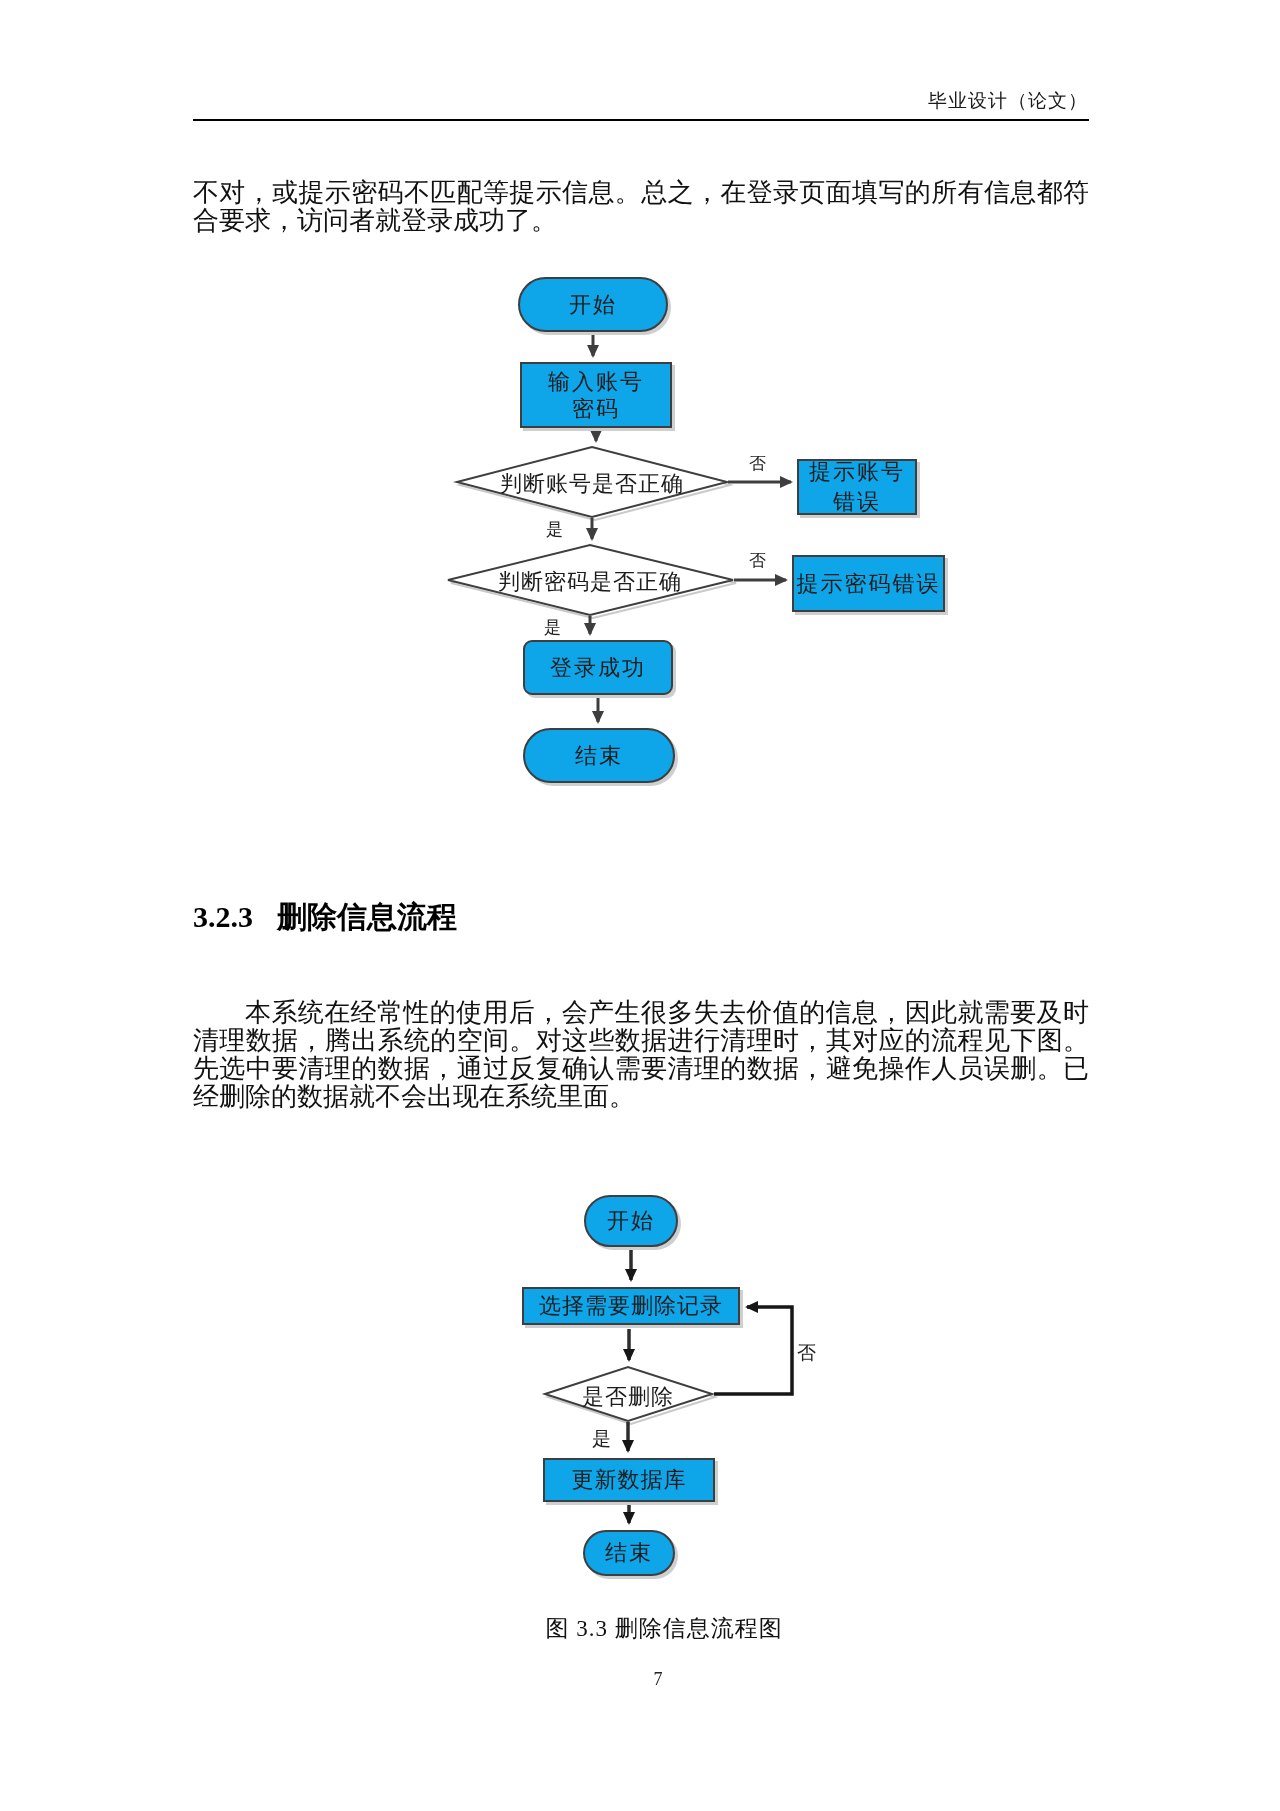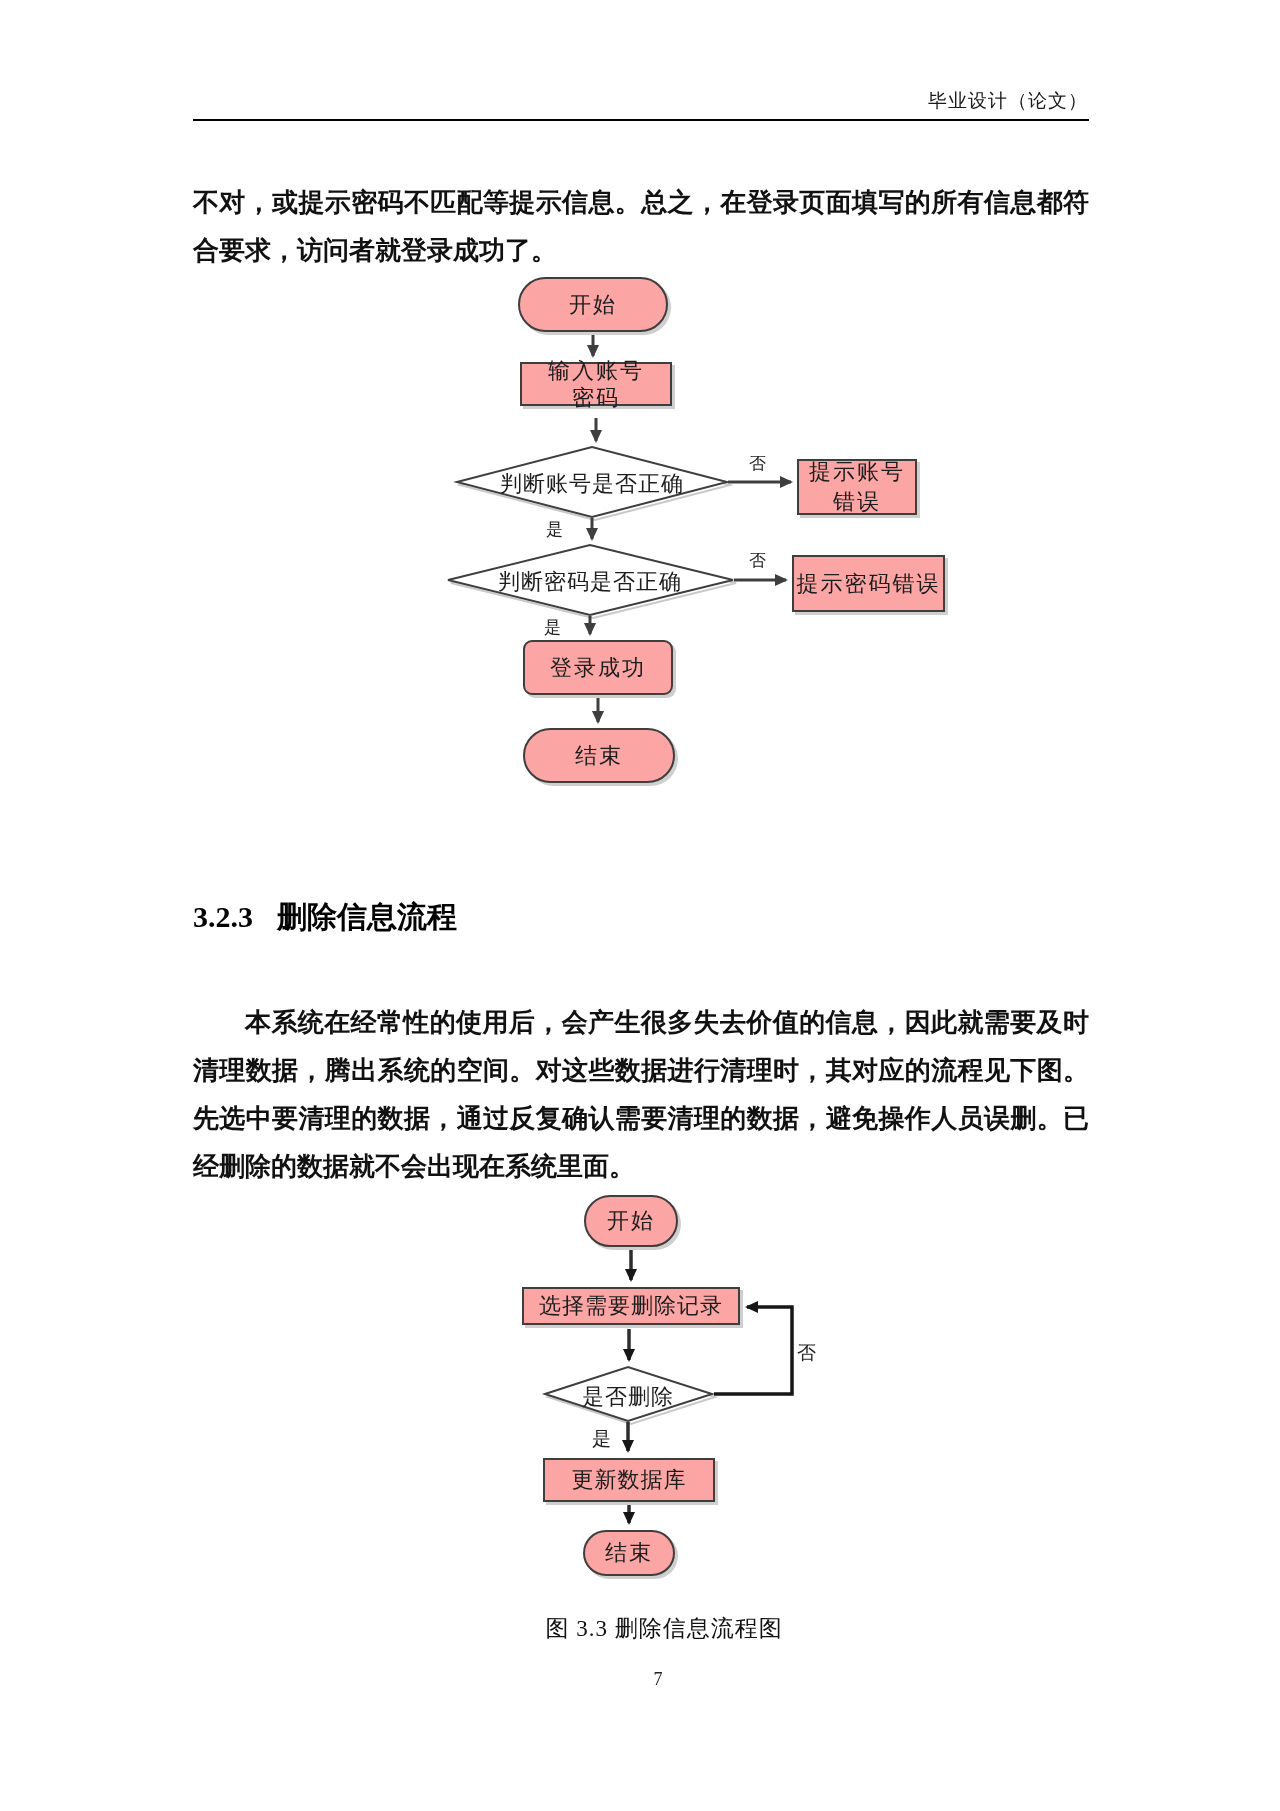--- a/index.html
+++ b/index.html
@@ -10,43 +10,43 @@
   }
   
   .hdr-title{
     position:absolute;top:88px;right:192px;font-size:19px;letter-spacing:1px;color:#1a1a1a;
   }
   .hdr-rule{
     position:absolute;left:193px;top:119px;width:896px;height:2px;background:#000;
   }
   
   .para{
-    position:absolute;left:193px;width:896px;font-size:26px;line-height:48px;
-    text-align:justify;color:#111;font-weight:bold;
+    position:absolute;left:193px;width:896px;font-size:26px;line-height:28px;
+    text-align:justify;color:#111;
   }
   .para.p-top{top:153px;}
   .para.p-del{top:973px;text-indent:2em;}
   .sec-heading{
     position:absolute;left:193px;top:897px;font-size:30px;font-weight:bold;line-height:40px;color:#000;
     white-space:nowrap;
   }
   .sec-heading .num{font-family:"Liberation Serif","DejaVu Serif",serif;}
   .sec-heading .ttl{font-family:"Liberation Sans","DejaVu Sans",sans-serif;margin-left:24px;}
   .fig-caption{
     position:absolute;left:0;width:1280px;text-align:center;font-size:23px;color:#111;letter-spacing:1px;
   }
   .cap-32{top:828px;}
   .cap-33{top:1613px;padding-left:24px;}
   .pageno{
     position:absolute;left:598px;top:1669px;width:120px;text-align:center;font-size:18px;color:#222;
   }
   
   .connectors{position:absolute;left:0;top:0;width:1280px;height:1811px;z-index:1;}
   .fnode{
-    position:absolute;z-index:2;background:#fca5a5;border:2px solid #3e3e3e;
+    position:absolute;z-index:2;background:#0ea5e9;border:2px solid #3e3e3e;
     display:flex;align-items:center;justify-content:center;text-align:center;
     font-size:22px;letter-spacing:2px;color:#1c1c1c;
     box-shadow:3px 3px 0 #cfcfcf;box-sizing:border-box;
   }
   .fnode.pill{border-radius:28px;}
   .fnode .two-line div{line-height:27px;}
   .dlabel{
     position:absolute;z-index:3;text-align:center;font-size:22px;letter-spacing:1px;color:#1c1c1c;
   }
   .elabel{
@@ -94,21 +94,21 @@
     <line x1="629" y1="1329" x2="629" y2="1360" stroke="#2d2d2d" stroke-width="3.5" marker-end="url(#ahb)"></line>
     <line x1="628" y1="1422" x2="628" y2="1451" stroke="#2d2d2d" stroke-width="3.5" marker-end="url(#ahb)"></line>
     <line x1="629" y1="1503" x2="629" y2="1523" stroke="#2d2d2d" stroke-width="3.5" marker-end="url(#ahb)"></line>
     <polyline points="714,1394 792,1394 792,1307 747,1307" fill="none" stroke="#161616" stroke-width="3.5" marker-end="url(#ahb)"></polyline>
   </svg>
 
   <div class="fnode pill" style="left:518px;top:277px;width:150px;height:55px;">
     <span>开始</span>
   </div>
 
-  <div class="fnode" style="left:520px;top:362px;width:152px;height:44px;">
+  <div class="fnode" style="left:520px;top:362px;width:152px;height:66px;">
     <div class="two-line">
       <div>输入账号</div>
       <div>密码</div>
     </div>
   </div>
 
   <div class="dlabel" style="left:462px;top:469px;width:260px;">判断账号是否正确</div>
 
   <div class="fnode" style="left:797px;top:459px;width:120px;height:56px;">
     <span>提示账号错误</span>

